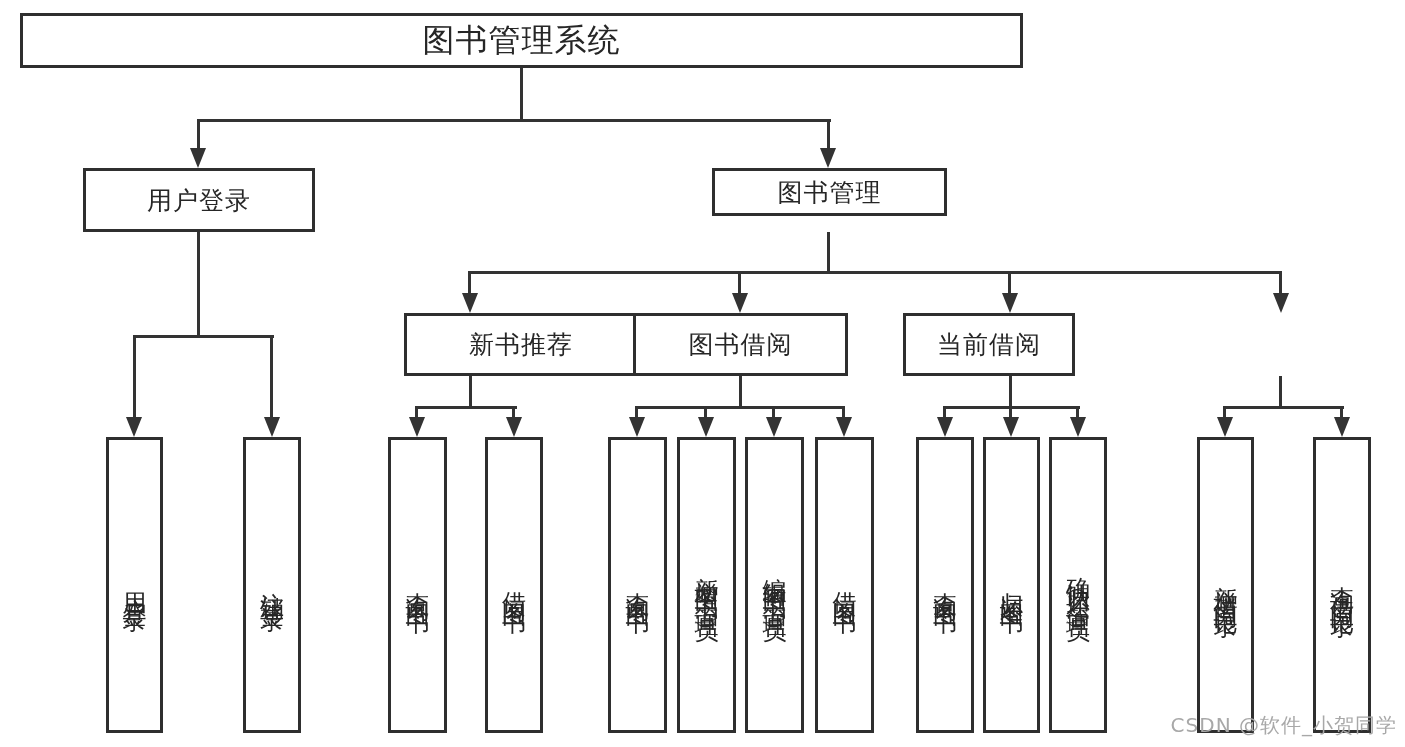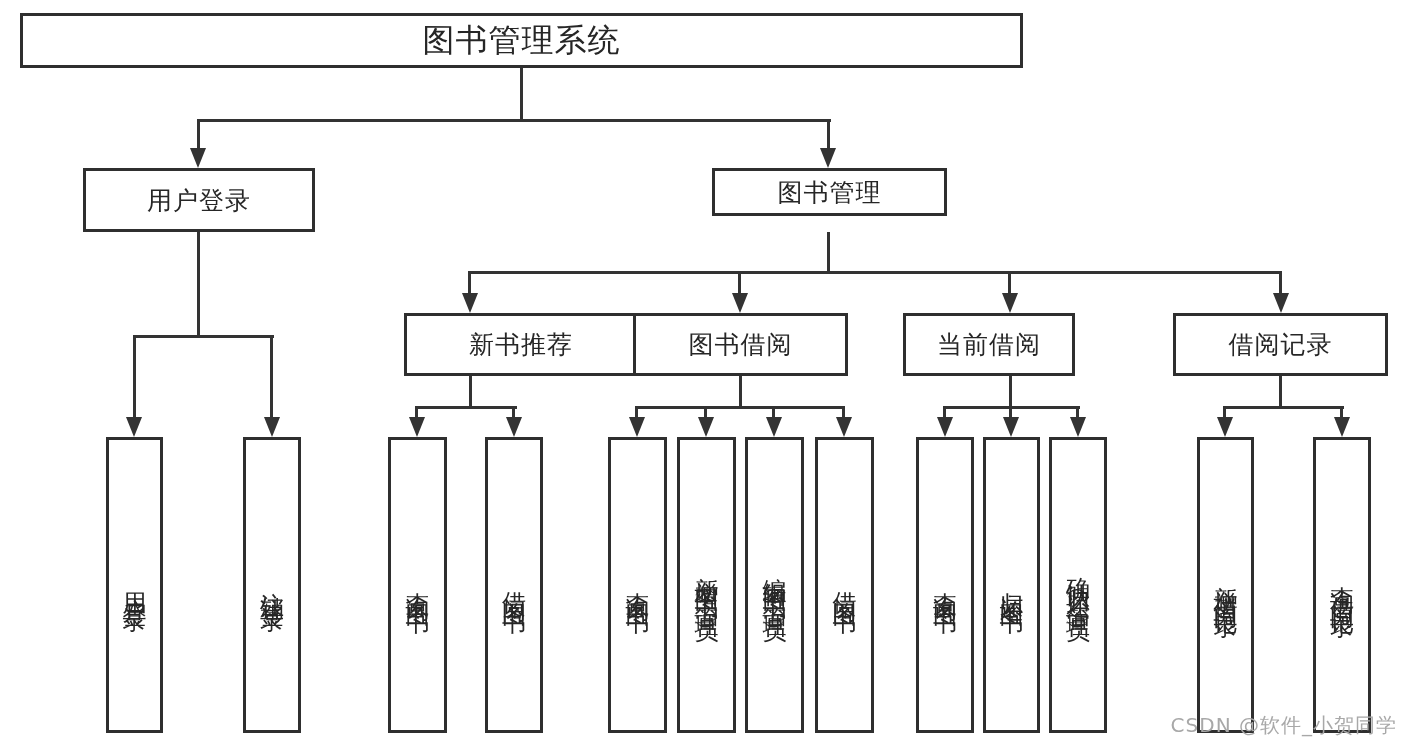--- a/index.html
+++ b/index.html
@@ -76,23 +76,20 @@
 
   <div class="node" style="left:363px;top:313px;width:234px;height:63px;margin-left:41px;">
     <span class="hlabel">新书推荐</span>
   </div>
   <div class="node" style="left:633px;top:313px;width:215px;height:63px;text-align:right;">
     <span class="hlabel">图书借阅</span>
   </div>
   <div class="node" style="left:903px;top:313px;width:172px;height:63px;">
     <span class="hlabel">当前借阅</span>
   </div>
-  <div class="node" style="left:1173px;top:313px;width:215px;height:63px;">
-    <span class="hlabel">借阅记录</span>
-  </div>
 
   <div class="vline" style="left:469px;top:376px;height:33px;"></div>
   <div class="hline" style="left:415px;top:406px;width:102px;"></div>
   <div class="vline" style="left:415px;top:409px;height:11px;"></div>
   <div class="arr" style="left:409px;top:417px;"></div>
   <div class="vline" style="left:512px;top:409px;height:11px;"></div>
   <div class="arr" style="left:506px;top:417px;"></div>
 
   <div class="vline" style="left:739px;top:376px;height:33px;"></div>
   <div class="hline" style="left:635px;top:406px;width:210px;"></div>

